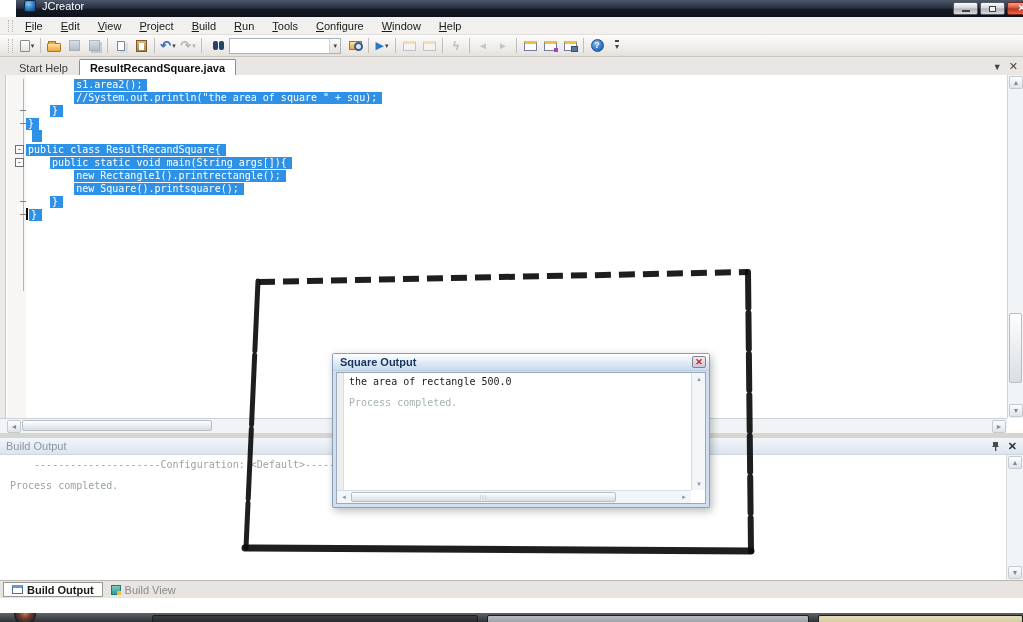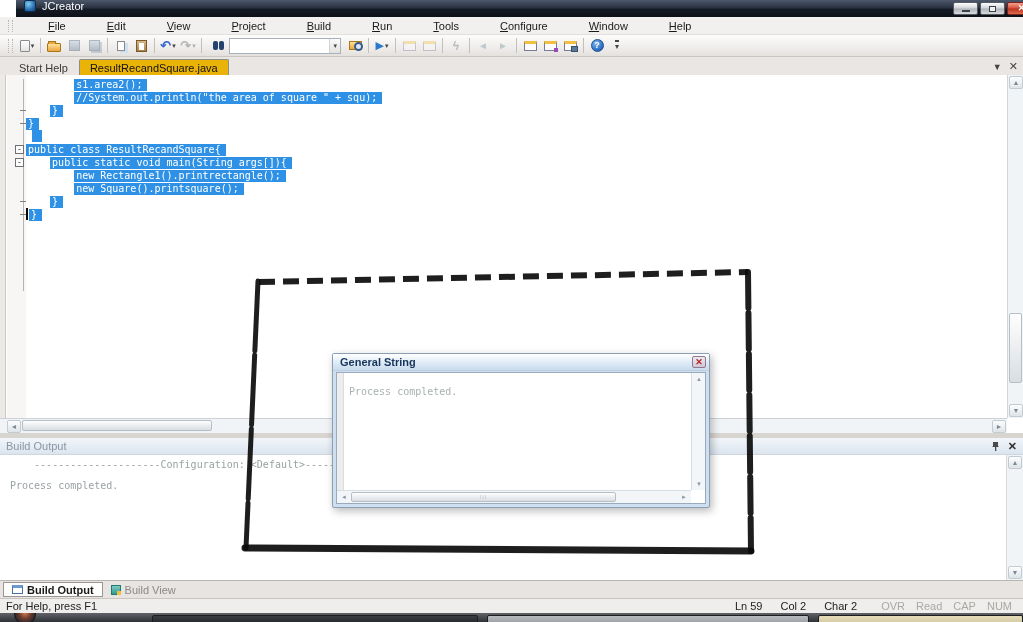--- a/index.html
+++ b/index.html
@@ -19,21 +19,21 @@
     background:linear-gradient(#fdfdfe,#cfd2d6 48%,#aeb2b8 52%,#d7dade);
     display:flex;align-items:center;justify-content:center;padding:0;}
   .wbtn.close{width:29px;background:linear-gradient(#f2a08e,#d4513a 48%,#b8331f 52%,#e06a50);
     border-color:#7e241a;color:#fff;font-size:9px;font-weight:bold;line-height:1;}
   .glyph-min{width:8px;height:2px;background:#3c4046;margin-top:5px;}
   .glyph-restore{width:7px;height:6px;border:1px solid #3c4046;background:#eef0f2;}
 
   
   .menubar{position:absolute;left:0;top:17px;width:1023px;height:18px;
     background:#f1f0ee;border-bottom:1px solid #e2e0dd;display:flex;align-items:center;
-    font-size:11px;color:#1a1a1a;padding-left:8px;gap:23px;}
+    font-size:11px;color:#1a1a1a;padding-left:8px;}
   .menu-item{padding:2px 9px;cursor:default;}
   .menubar::before{content:"";width:3px;height:12px;margin-right:3px;
     border-left:1px dotted #b9b6b2;border-right:1px dotted #b9b6b2;}
 
   
   .toolbar{position:absolute;left:0;top:35px;width:1023px;height:22px;
     background:linear-gradient(#fcfcfb,#efedeb 60%,#e4e1dd);
     border-bottom:1px solid #cac6c1;display:flex;align-items:center;padding-left:8px;}
   .toolbar::before{content:"";width:3px;height:14px;margin-right:4px;
     border-left:1px dotted #b9b6b2;border-right:1px dotted #b9b6b2;}
@@ -77,21 +77,21 @@
   .tb-combo{width:112px;height:16px;background:#fff;border:1px solid #a8b2bc;margin:0 4px;
     display:flex;align-items:center;justify-content:flex-end;}
   .tb-combo .ca{font-size:7px;color:#444;padding:0 3px;border-left:1px solid #d0d4d8;height:100%;
     display:flex;align-items:center;background:linear-gradient(#fbfbfa,#e4e1dd);}
 
   
   .tabbar{position:absolute;left:0;top:57px;width:1023px;height:18px;background:#e9e6e3;
     display:flex;align-items:flex-end;padding-left:8px;font-size:11px;}
   .dtab{height:16px;display:flex;align-items:center;padding:0 10px;color:#3a3a3a;
     border:1px solid transparent;border-bottom:none;}
-  .dtab.active{background:#eab308;border-color:#8f8d8a;font-weight:normal;color:#111;
+  .dtab.active{background:#ffffff;border-color:#8f8d8a;font-weight:bold;color:#111;
     border-top-left-radius:2px;border-top-right-radius:2px;}
   .tab-ctrls{position:absolute;right:5px;top:3px;display:flex;gap:7px;color:#444;
     font-size:9px;align-items:center;}
 
   
   .editor{position:absolute;left:0;top:75px;width:1023px;height:343px;background:#fff;overflow:hidden;}
   .dock-strip{position:absolute;left:0;top:0;width:6px;height:100%;background:#eceae7;border-right:1px solid #cbc7c2;}
   .gutter{position:absolute;left:7px;top:0;width:19px;height:100%;background:#f7f6f5;}
   .fold-rail{position:absolute;left:16px;top:4px;width:1px;height:212px;background:#b4b4b4;}
   .gm-fold{position:absolute;left:8px;width:9px;height:9px;border:1px solid #707070;background:#fcfcfc;
@@ -345,28 +345,29 @@
         <div class="bo-line">Process completed.</div>
       </div>
     <div class="bp-vscroll">
       <span class="sb-arrow" style="left:1px;top:1px;">▲</span>
       <span class="sb-arrow" style="left:1px;bottom:1px;">▼</span>
     </div>
   </div>
 
   <div class="go-window">
     <div class="go-title">
-      <span>General String</span>
+      <span>Square Output</span>
       <button class="go-close">
           <span>✕</span>
         </button>
     </div>
     <div class="go-body">
       <div class="go-margin"></div>
       <div class="go-text">
+          <div class="go-line">the area of rectangle 500.0</div>
           <div class="go-line muted">&nbsp;</div>
           <div class="go-line muted">Process completed.</div>
         </div>
       <div class="go-vscroll">
         <span class="mini-arrow" style="top:3px;left:4px;">▲</span>
         <span class="mini-arrow" style="bottom:3px;left:4px;">▼</span>
       </div>
       <div class="go-hscroll">
         <span class="mini-arrow" style="left:4px;top:3px;">◄</span>
         <span class="mini-arrow" style="right:4px;top:3px;">►</span>
@@ -386,34 +387,20 @@
       <div class="btab active">
         <span class="build-output-icon"></span>
         <span>Build Output</span>
       </div>
       <div class="btab">
         <span class="task-view-icon"></span>
         <span>Build View</span>
       </div>
     </div>
 
-  <div class="statusbar">
-    <span class="sb-help">For Help, press F1</span>
-    <span class="sb-right">
-      <span class="val">Ln 59</span>
-      <span class="val">Col 2</span>
-      <span class="val" style="margin-right:24px;">Char 2</span>
-      <span style="display:flex;">
-          <span class="flag">OVR</span>
-          <span class="flag">Read</span>
-          <span class="flag">CAP</span>
-          <span class="flag">NUM</span>
-        </span>
-    </span>
-  </div>
 
   <div class="taskbar">
     <span class="orb"></span>
     <span class="tk-btn tk-b1"></span>
     <span class="tk-btn tk-b2"></span>
     <span class="tk-btn tk-b3"></span>
   </div>
 
 </div>
 

